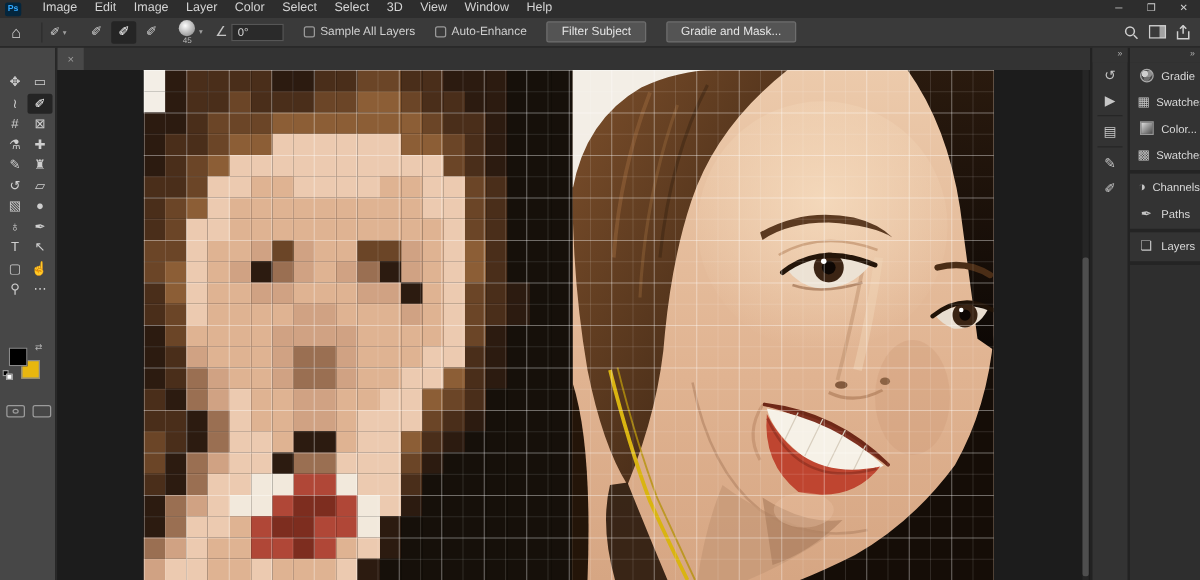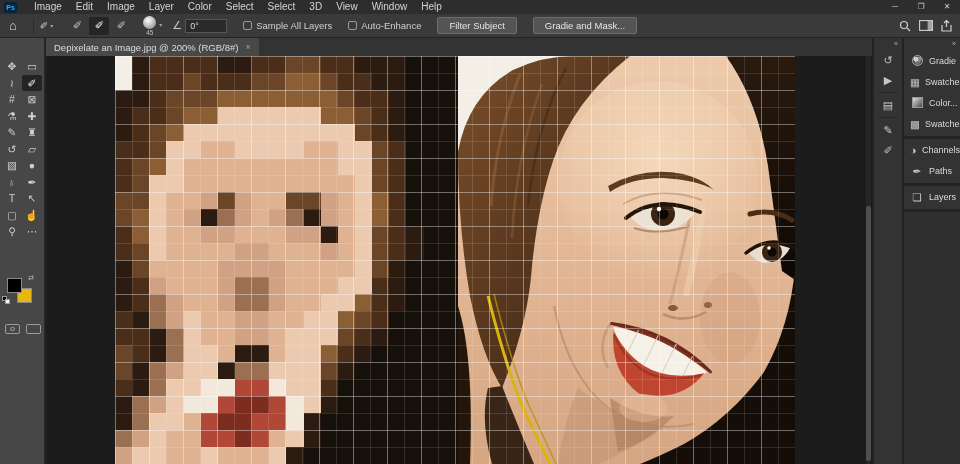--- a/index.html
+++ b/index.html
@@ -263,21 +263,20 @@
       <div class="tog">
           <div class="dot"></div>
         </div>
       <div class="tog"></div>
     </div>
   </div>
 
   <div class="docarea">
     <div class="tabbar">
       <div class="doc-tab">
-        <span>Depixelate an Image.jpg @ 200% (RGB/8#)</span>
         <span class="tab-close">×</span>
       </div>
     </div>
     <div class="canvasarea">
       <div class="canvas">
         <div class="mosaic">
             <div class="px" style="background: rgb(243, 238, 230);"></div>
             <div class="px" style="background: rgb(44, 27, 16);"></div>
             <div class="px" style="background: rgb(74, 46, 26);"></div>
             <div class="px" style="background: rgb(74, 46, 26);"></div>

